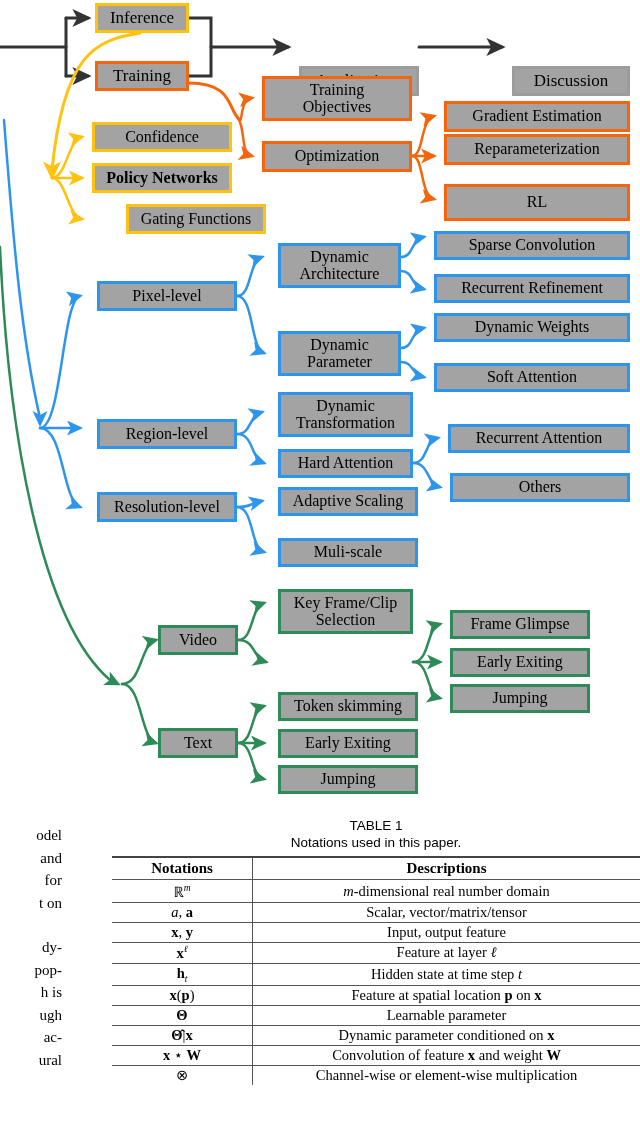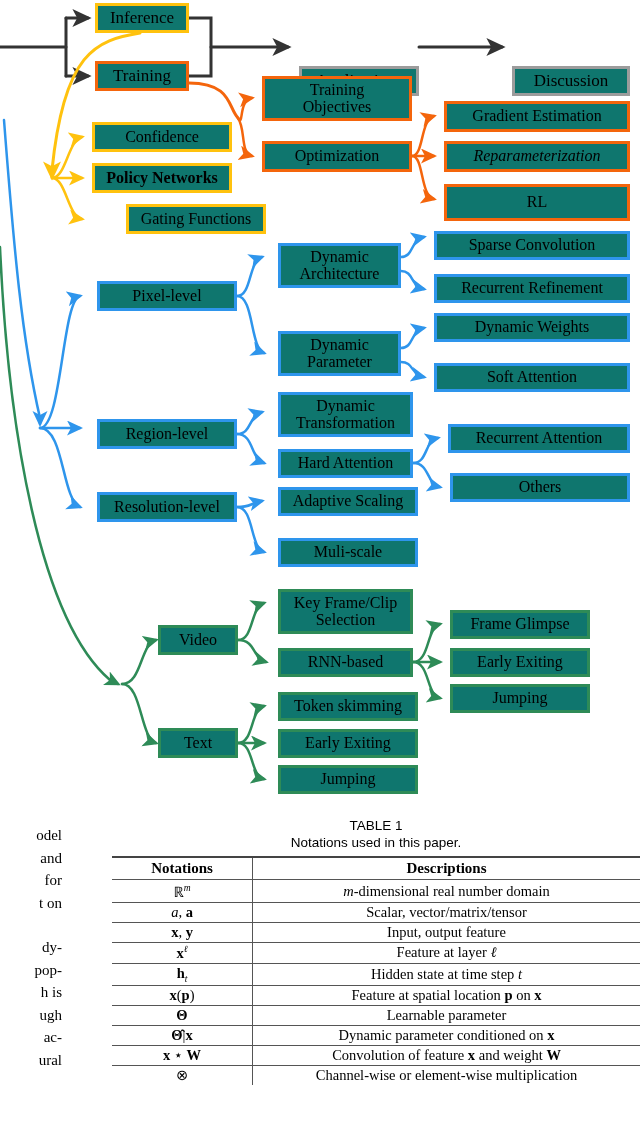--- a/index.html
+++ b/index.html
@@ -3,21 +3,21 @@
 <meta charset="utf-8">
 <style>
   html,body{margin:0;padding:0;background:#fff;}
   body{width:640px;height:1146px;position:relative;overflow:hidden;
        font-family:"Liberation Serif", serif;color:#000;}
 
   #diagram{position:absolute;left:0;top:0;width:640px;height:800px;}
   #svg-links{position:absolute;left:0;top:0;width:640px;height:800px;pointer-events:none;}
 
   .node{position:absolute;box-sizing:border-box;display:flex;align-items:center;
-        justify-content:center;text-align:center;background:#0f766e;
+        justify-content:center;text-align:center;background:#a3a3a3;
         font-family:"Liberation Serif", serif;line-height:1.05;}
   .node span{display:block;}
   .c-yellow{border:3px solid #FFC20E;}
   .c-orange{border:3px solid #F4650C;}
   .c-blue{border:3px solid #2E95EC;}
   .c-green{border:3px solid #2E8B57;}
   .c-gray{border:3px solid #9C9C9C;margin-top:34px;}
 
   
   #bottom{position:absolute;left:0;top:800px;width:640px;height:346px;}
@@ -155,21 +155,21 @@
 Objectives</span></div>
 
   <div class="node c-orange" style="left:262px;top:141px;width:150px;height:31px;font-size:16px;">
     <span>Optimization</span>
     </div>
 
   <div class="node c-orange" style="left:444px;top:101px;width:186px;height:31px;font-size:16px;">
     <span>Gradient Estimation</span>
     </div>
 
-  <div class="node c-orange" style="left:444px;top:141px;width:186px;height:31px;font-size:16px;font-style:italic;">
+  <div class="node c-orange" style="left:444px;top:134px;width:186px;height:31px;font-size:16px;">
     <span>Reparameterization</span>
     </div>
 
   <div class="node c-orange" style="left:444px;top:184px;width:186px;height:37px;font-size:16px;">
     <span>RL</span>
     </div>
 
   <div class="node c-yellow" style="left:92px;top:122px;width:140px;height:30px;font-size:16px;">
     <span>Confidence</span>
     </div>
@@ -243,23 +243,20 @@
     </div>
 
   <div class="node c-green" style="left:158px;top:625px;width:80px;height:30px;font-size:16px;">
     <span>Video</span>
     </div>
 
   <div class="node c-green" style="left:278px;top:589px;width:135px;height:45px;font-size:16px;white-space:pre-line;">
     <span>Key Frame/Clip
 Selection</span></div>
 
-  <div class="node c-green" style="left:278px;top:648px;width:135px;height:29px;font-size:16px;">
-    <span>RNN-based</span>
-    </div>
 
   <div class="node c-green" style="left:450px;top:610px;width:140px;height:29px;font-size:16px;">
     <span>Frame Glimpse</span>
     </div>
 
   <div class="node c-green" style="left:450px;top:648px;width:140px;height:29px;font-size:16px;">
     <span>Early Exiting</span>
     </div>
 
   <div class="node c-green" style="left:450px;top:684px;width:140px;height:29px;font-size:16px;">

